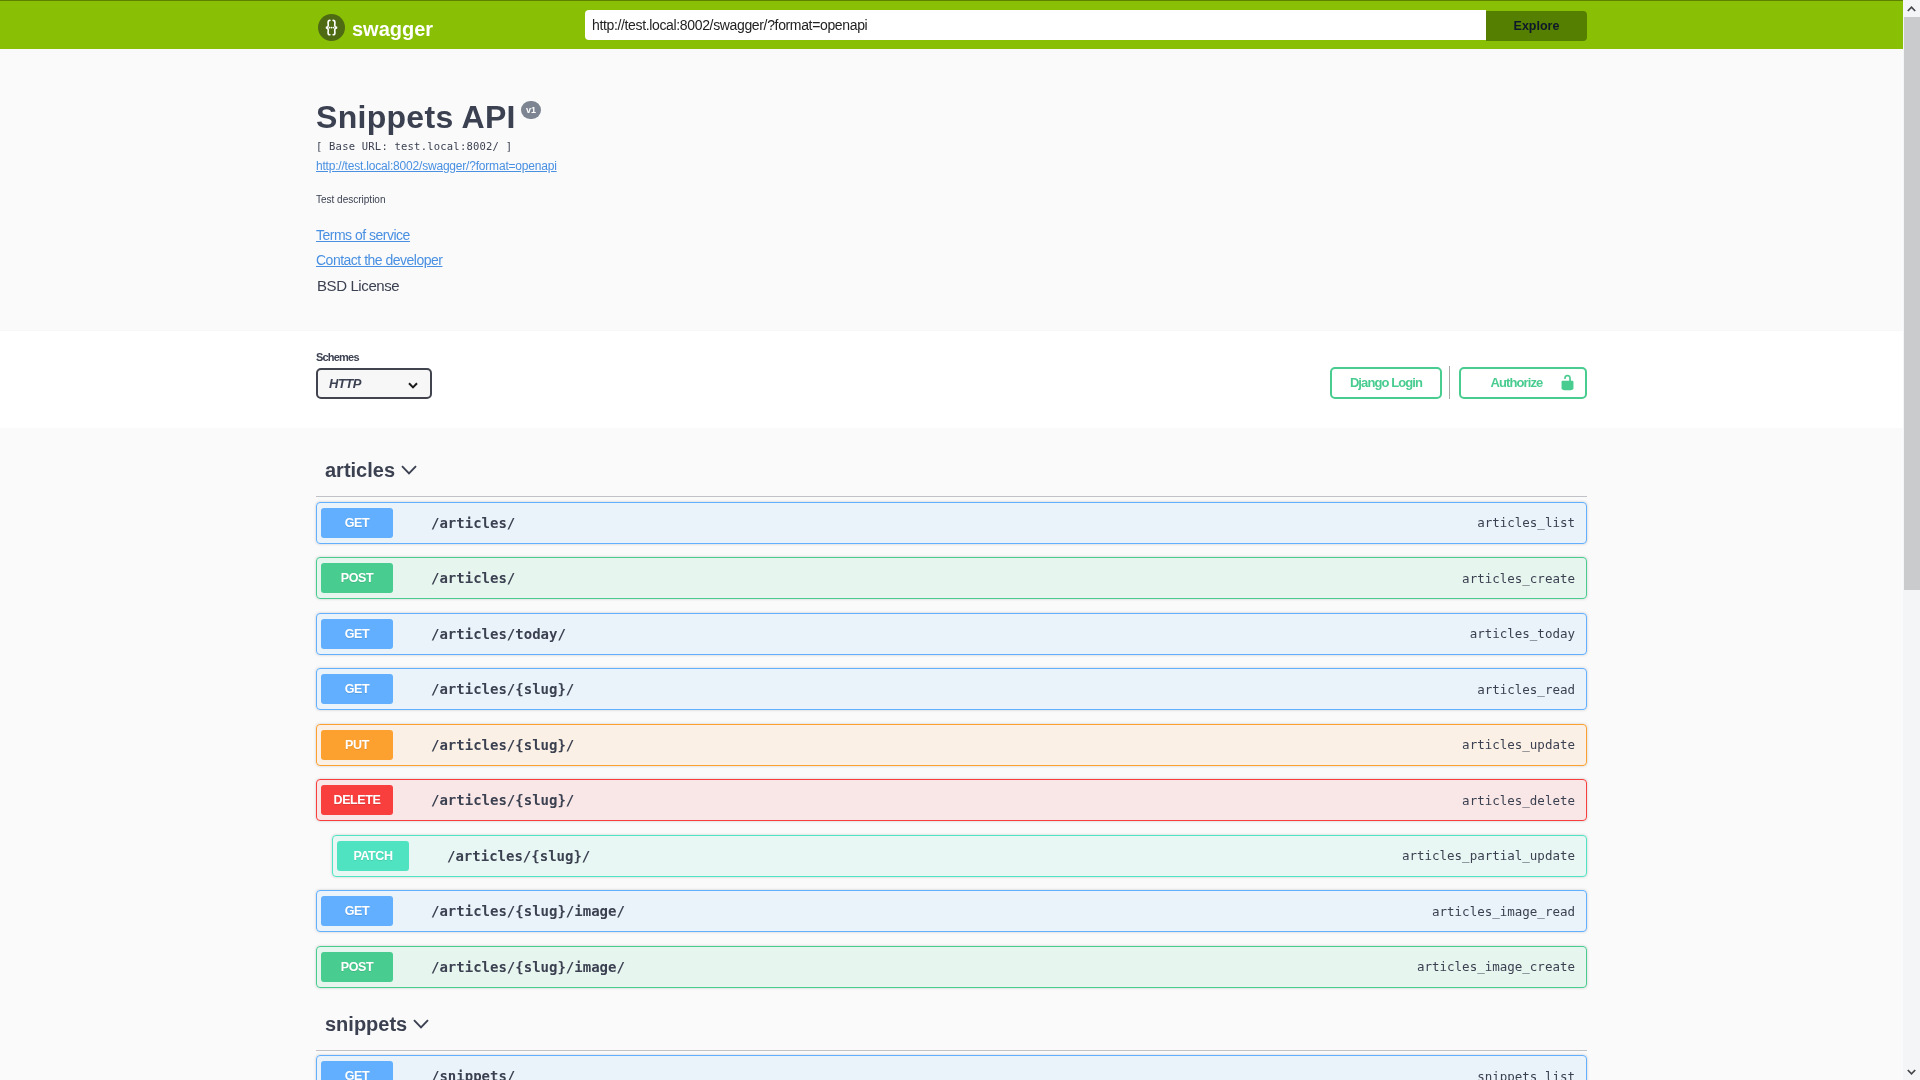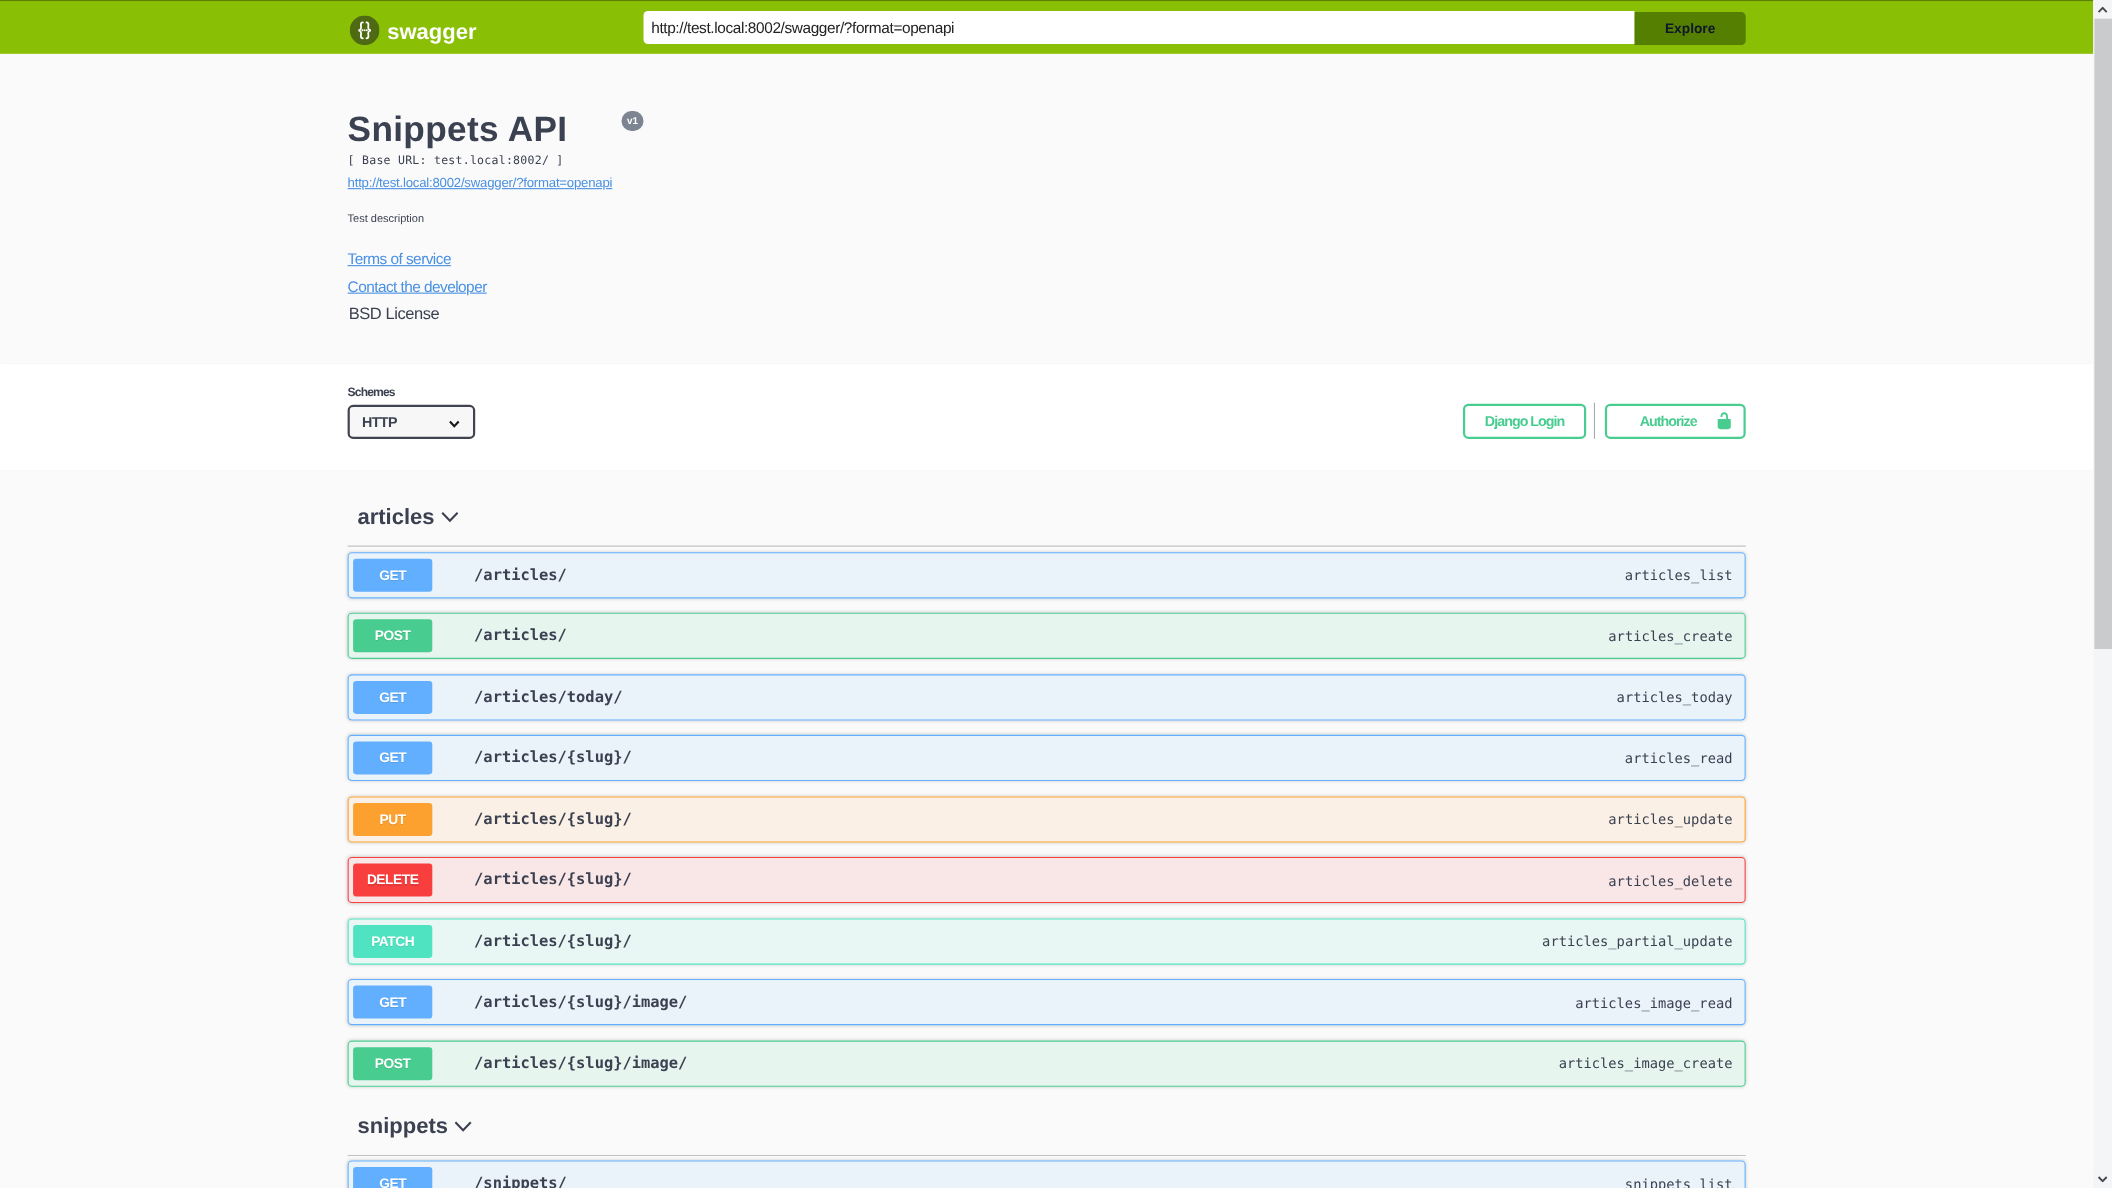--- a/index.html
+++ b/index.html
@@ -15,32 +15,32 @@
 .logo-circle { width:27px; height:27px; flex:0 0 27px; }
 .logo-text { color:#fff; font-weight:bold; font-size:20px; margin-left:7px; margin-top:4px; letter-spacing:0; }
 .download-url-wrapper { margin-left:auto; display:flex; }
 .download-url-input { width:901px; height:30px; border:none; outline:none; border-radius:4px 0 0 4px; padding:0 0 0 7px; font-size:14px; letter-spacing:-0.35px; font-family:"Liberation Sans",sans-serif; color:#222; background:#fff; }
 .download-url-button { width:101px; height:30px; margin-top:1px; border:none; background:#547f00; color:#0f172a; font-weight:bold; font-size:12.5px; border-radius:0 4px 4px 0; font-family:"Liberation Sans",sans-serif; }
 
 
 .info-band { position:absolute; top:49px; left:0; width:1903px; height:282px; background:#fafafa; }
 .info-band .wrapper { height:100%; }
 .info-title { position:absolute; left:0; top:52px; font-size:32px; font-weight:bold; color:#3b4151; line-height:1; white-space:nowrap; letter-spacing:0.3px; }
-.version-badge { position:absolute; left:205px; top:52px; background:#7d8492; color:#fff; font-size:9px; font-weight:bold; height:18px; min-width:20px; border-radius:10px; display:flex; align-items:center; justify-content:center; padding:0 4px; vertical-align:top;margin-left:44px; }
+.version-badge { position:absolute; left:205px; top:52px; background:#7d8492; color:#fff; font-size:9px; font-weight:bold; height:18px; min-width:20px; border-radius:10px; display:flex; align-items:center; justify-content:center; padding:0 4px; vertical-align:top; }
 .base-url { position:absolute; left:0; top:91px; letter-spacing:0.22px; font-family:"DejaVu Sans Mono",monospace; font-size:10.5px; color:#3b4151; }
 .spec-link { position:absolute; left:0; top:110px; font-size:12px; color:#4990e2; text-decoration:underline; letter-spacing:-0.2px; }
 .info-desc { position:absolute; left:0; top:145px; font-size:10px; color:#3b4151; }
 .terms-link { position:absolute; left:0; top:178px; font-size:14px; color:#4990e2; text-decoration:underline; letter-spacing:-0.5px; }
 .contact-link { position:absolute; left:0; top:202.5px; font-size:14px; color:#4990e2; text-decoration:underline; letter-spacing:-0.5px; }
 .license-text { position:absolute; left:1px; top:228px; font-size:15px; letter-spacing:-0.4px; color:#3b4151; }
 
 
 .scheme-band { position:absolute; top:331px; left:0; width:1903px; height:97px; background:#fff; box-shadow:0 1px 2px 0 rgba(0,0,0,.15); }
 .schemes-label { position:absolute; left:0; top:20px; font-size:11px; font-weight:bold; color:#3b4151; letter-spacing:-0.8px; }
-.scheme-select { position:absolute; left:0; top:37px; width:116px; height:31px; border:2px solid #41444e; border-radius:5px; background:#f7f7f7; display:flex; align-items:center; padding-left:11px; font-size:13px; font-weight:bold; color:#3b4151; letter-spacing:-0.5px; }
+.scheme-select { position:absolute; left:0; top:37px; width:116px; height:31px; border:2px solid #41444e; border-radius:5px; background:#f7f7f7; display:flex; align-items:center; padding-left:11px; font-size:13px; font-weight:bold; color:#3b4151; letter-spacing:-0.5px;font-style:italic; }
 .scheme-select .select-caret { position:absolute; right:12px; top:12px; }
 .auth-wrapper { position:absolute; right:0; top:35px; display:flex; align-items:center; }
 .btn-outline { height:32px; border:2px solid #49cc90; border-radius:5px; background:transparent; color:#49cc90; font-weight:bold; font-size:13px; letter-spacing:-0.9px; font-family:"Liberation Sans",sans-serif; display:flex; align-items:center; justify-content:center; }
 .django-btn { width:112px; }
 .authorize-btn { width:128px; gap:17px; padding-left:21px; }
 .auth-divider { width:1px; height:33px; background:#aaa; margin:0 9px 0 7px; }
 .lock-icon { width:17px; height:17px; }
 
 
 .operations { position:absolute; top:428px; left:0; width:1903px; height:652px; background:#fafafa; overflow:hidden; }
@@ -156,21 +156,21 @@
           <div class="opblock" style="border-color: rgb(252, 161, 48); background: rgba(252, 161, 48, 0.1);">
             <span class="opblock-method" style="background: rgb(252, 161, 48);">PUT</span>
             <span class="opblock-path">/articles/{slug}/</span>
             <span class="opblock-opid">articles_update</span>
           </div>
           <div class="opblock" style="border-color: rgb(249, 62, 62); background: rgba(249, 62, 62, 0.1);">
             <span class="opblock-method" style="background: rgb(249, 62, 62);">DELETE</span>
             <span class="opblock-path">/articles/{slug}/</span>
             <span class="opblock-opid">articles_delete</span>
           </div>
-          <div class="opblock" style="border-color: rgb(80, 227, 194); background: rgba(80, 227, 194, 0.1);">
+          <div class="opblock" style="border-color: rgb(80, 227, 194); background: rgba(80, 227, 194, 0.1); margin-left: 16px;">
             <span class="opblock-method" style="background: rgb(80, 227, 194);">PATCH</span>
             <span class="opblock-path">/articles/{slug}/</span>
             <span class="opblock-opid">articles_partial_update</span>
           </div>
           <div class="opblock" style="border-color: rgb(97, 175, 254); background: rgba(97, 175, 254, 0.1);">
             <span class="opblock-method" style="background: rgb(97, 175, 254);">GET</span>
             <span class="opblock-path">/articles/{slug}/image/</span>
             <span class="opblock-opid">articles_image_read</span>
           </div>
           <div class="opblock" style="border-color: rgb(73, 204, 144); background: rgba(73, 204, 144, 0.1);">

